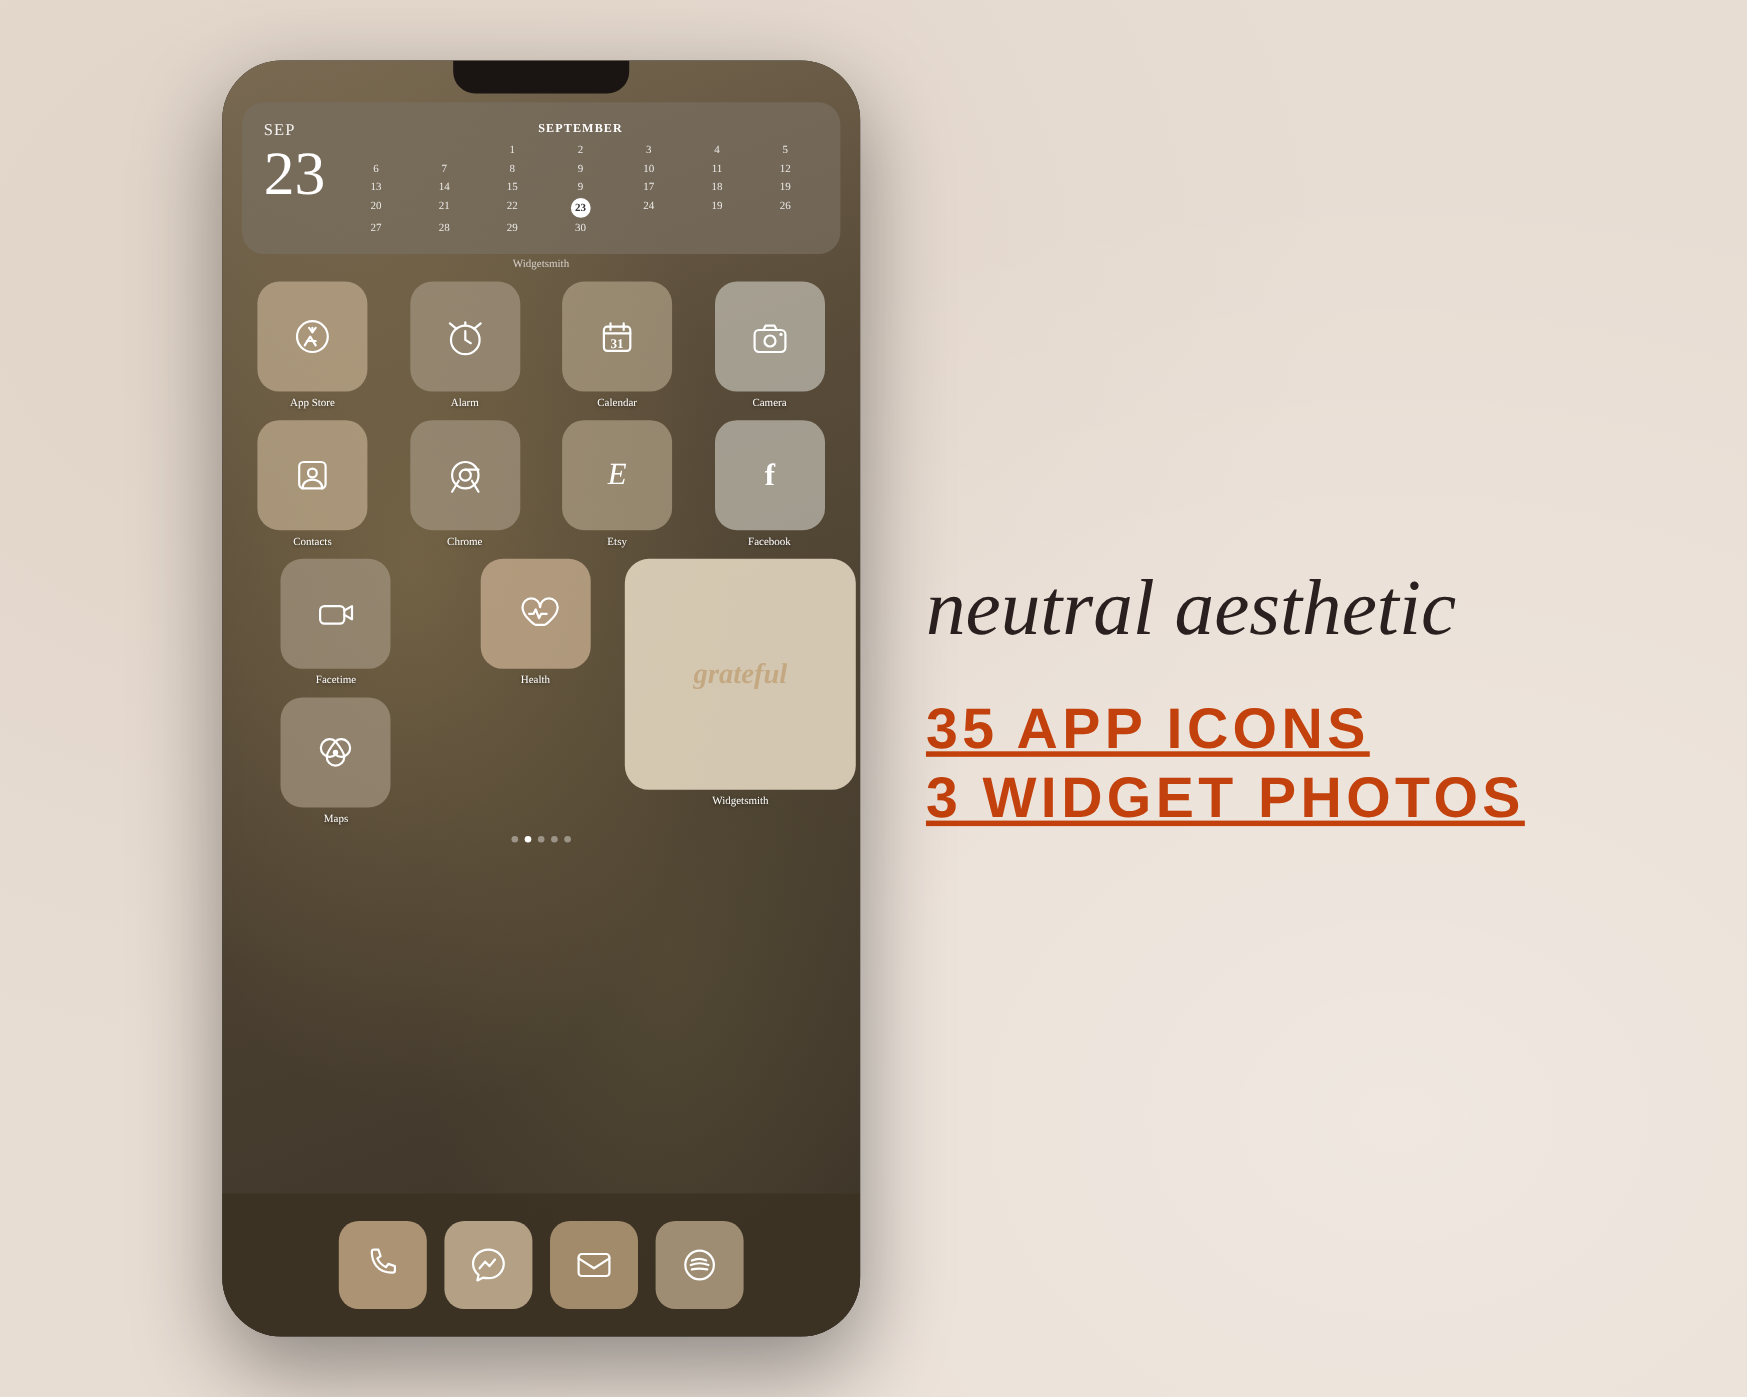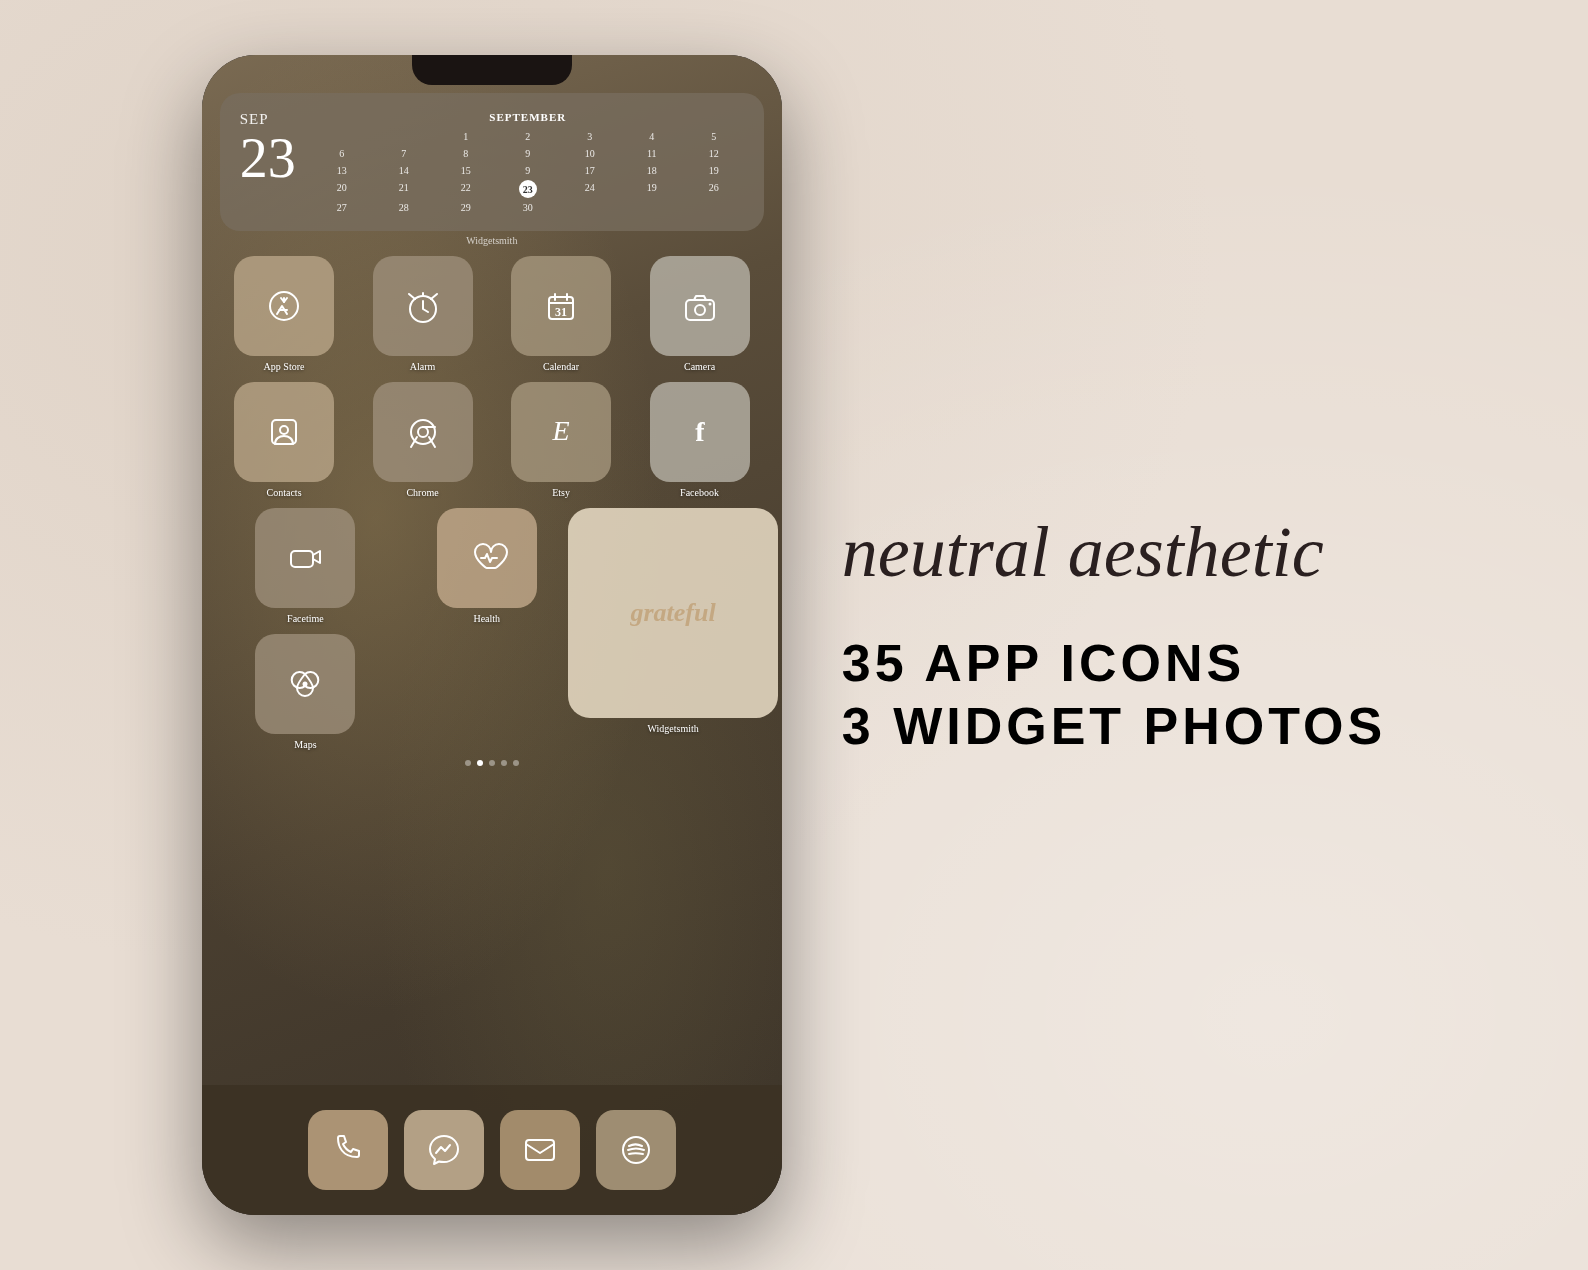--- a/index.html
+++ b/index.html
@@ -256,21 +256,22 @@
       font-size: 72px;
       color: #2a2020;
       line-height: 1.1;
       margin-bottom: 40px;
       font-style: italic;
       font-weight: normal;
     }
 
     .stats-text {
       font-family: 'Arial', 'Helvetica', sans-serif;
-      color: #000000;
+      color: #c2410c;
+      text-decoration: underline;
     }
 
     .stats-line {
       font-size: 52px;
       font-weight: 700;
       letter-spacing: 4px;
       line-height: 1.2;
     }
 
     

